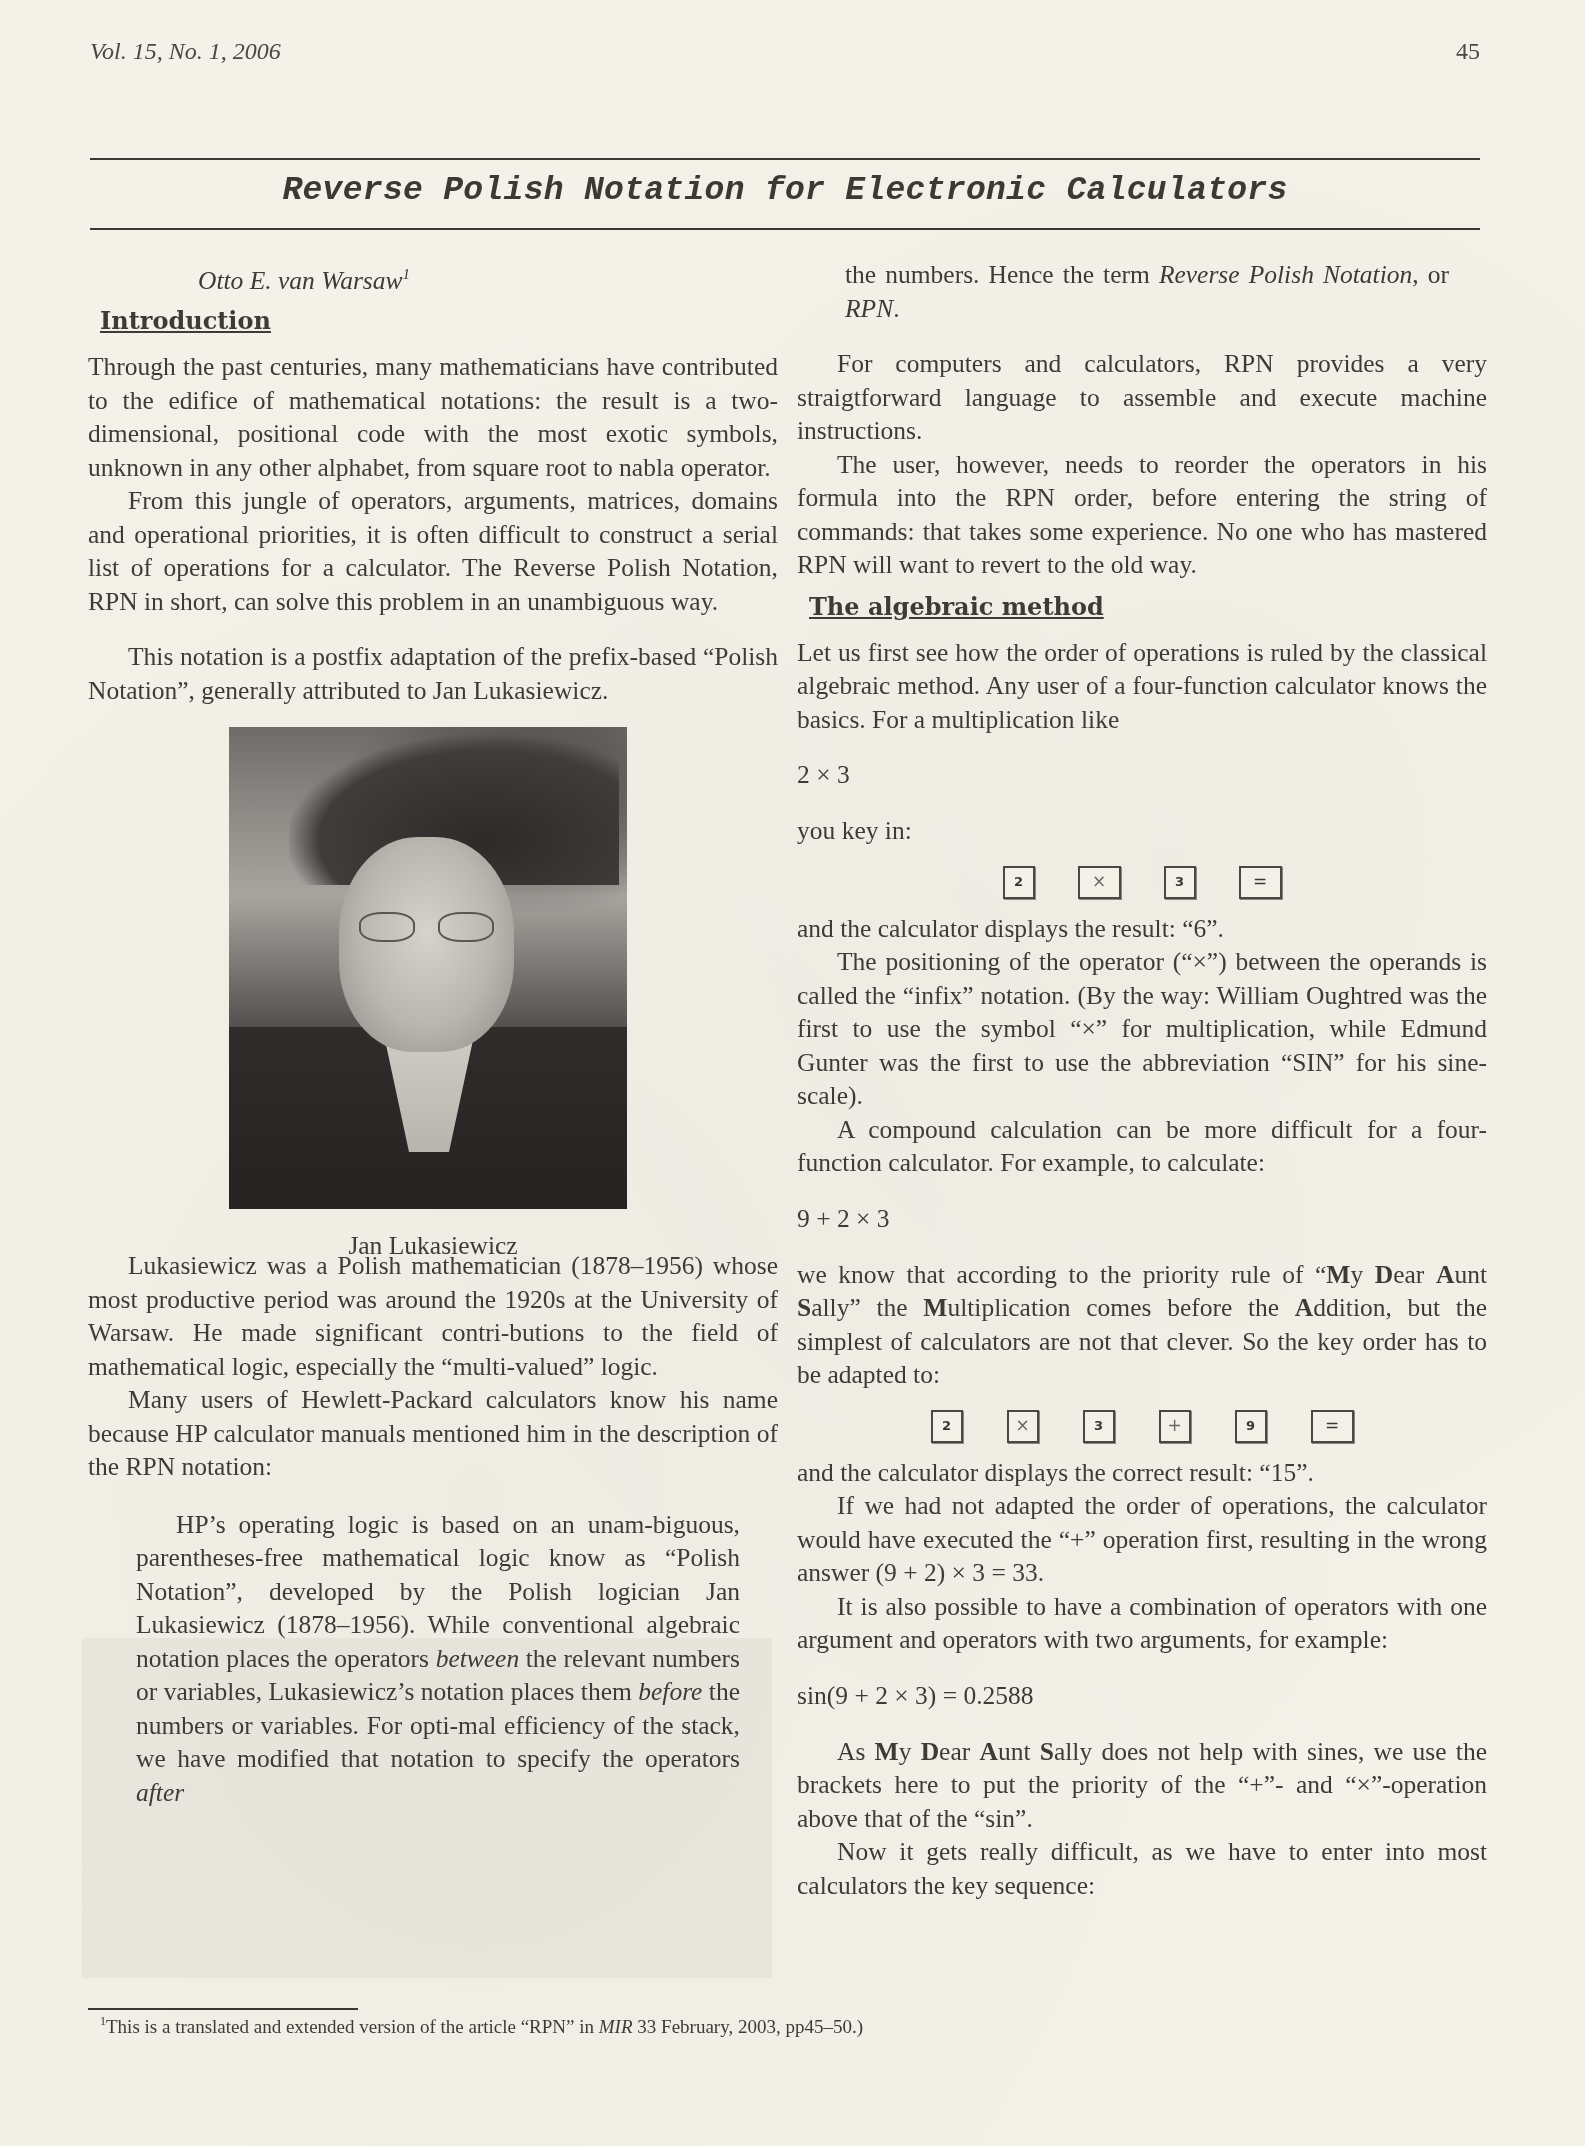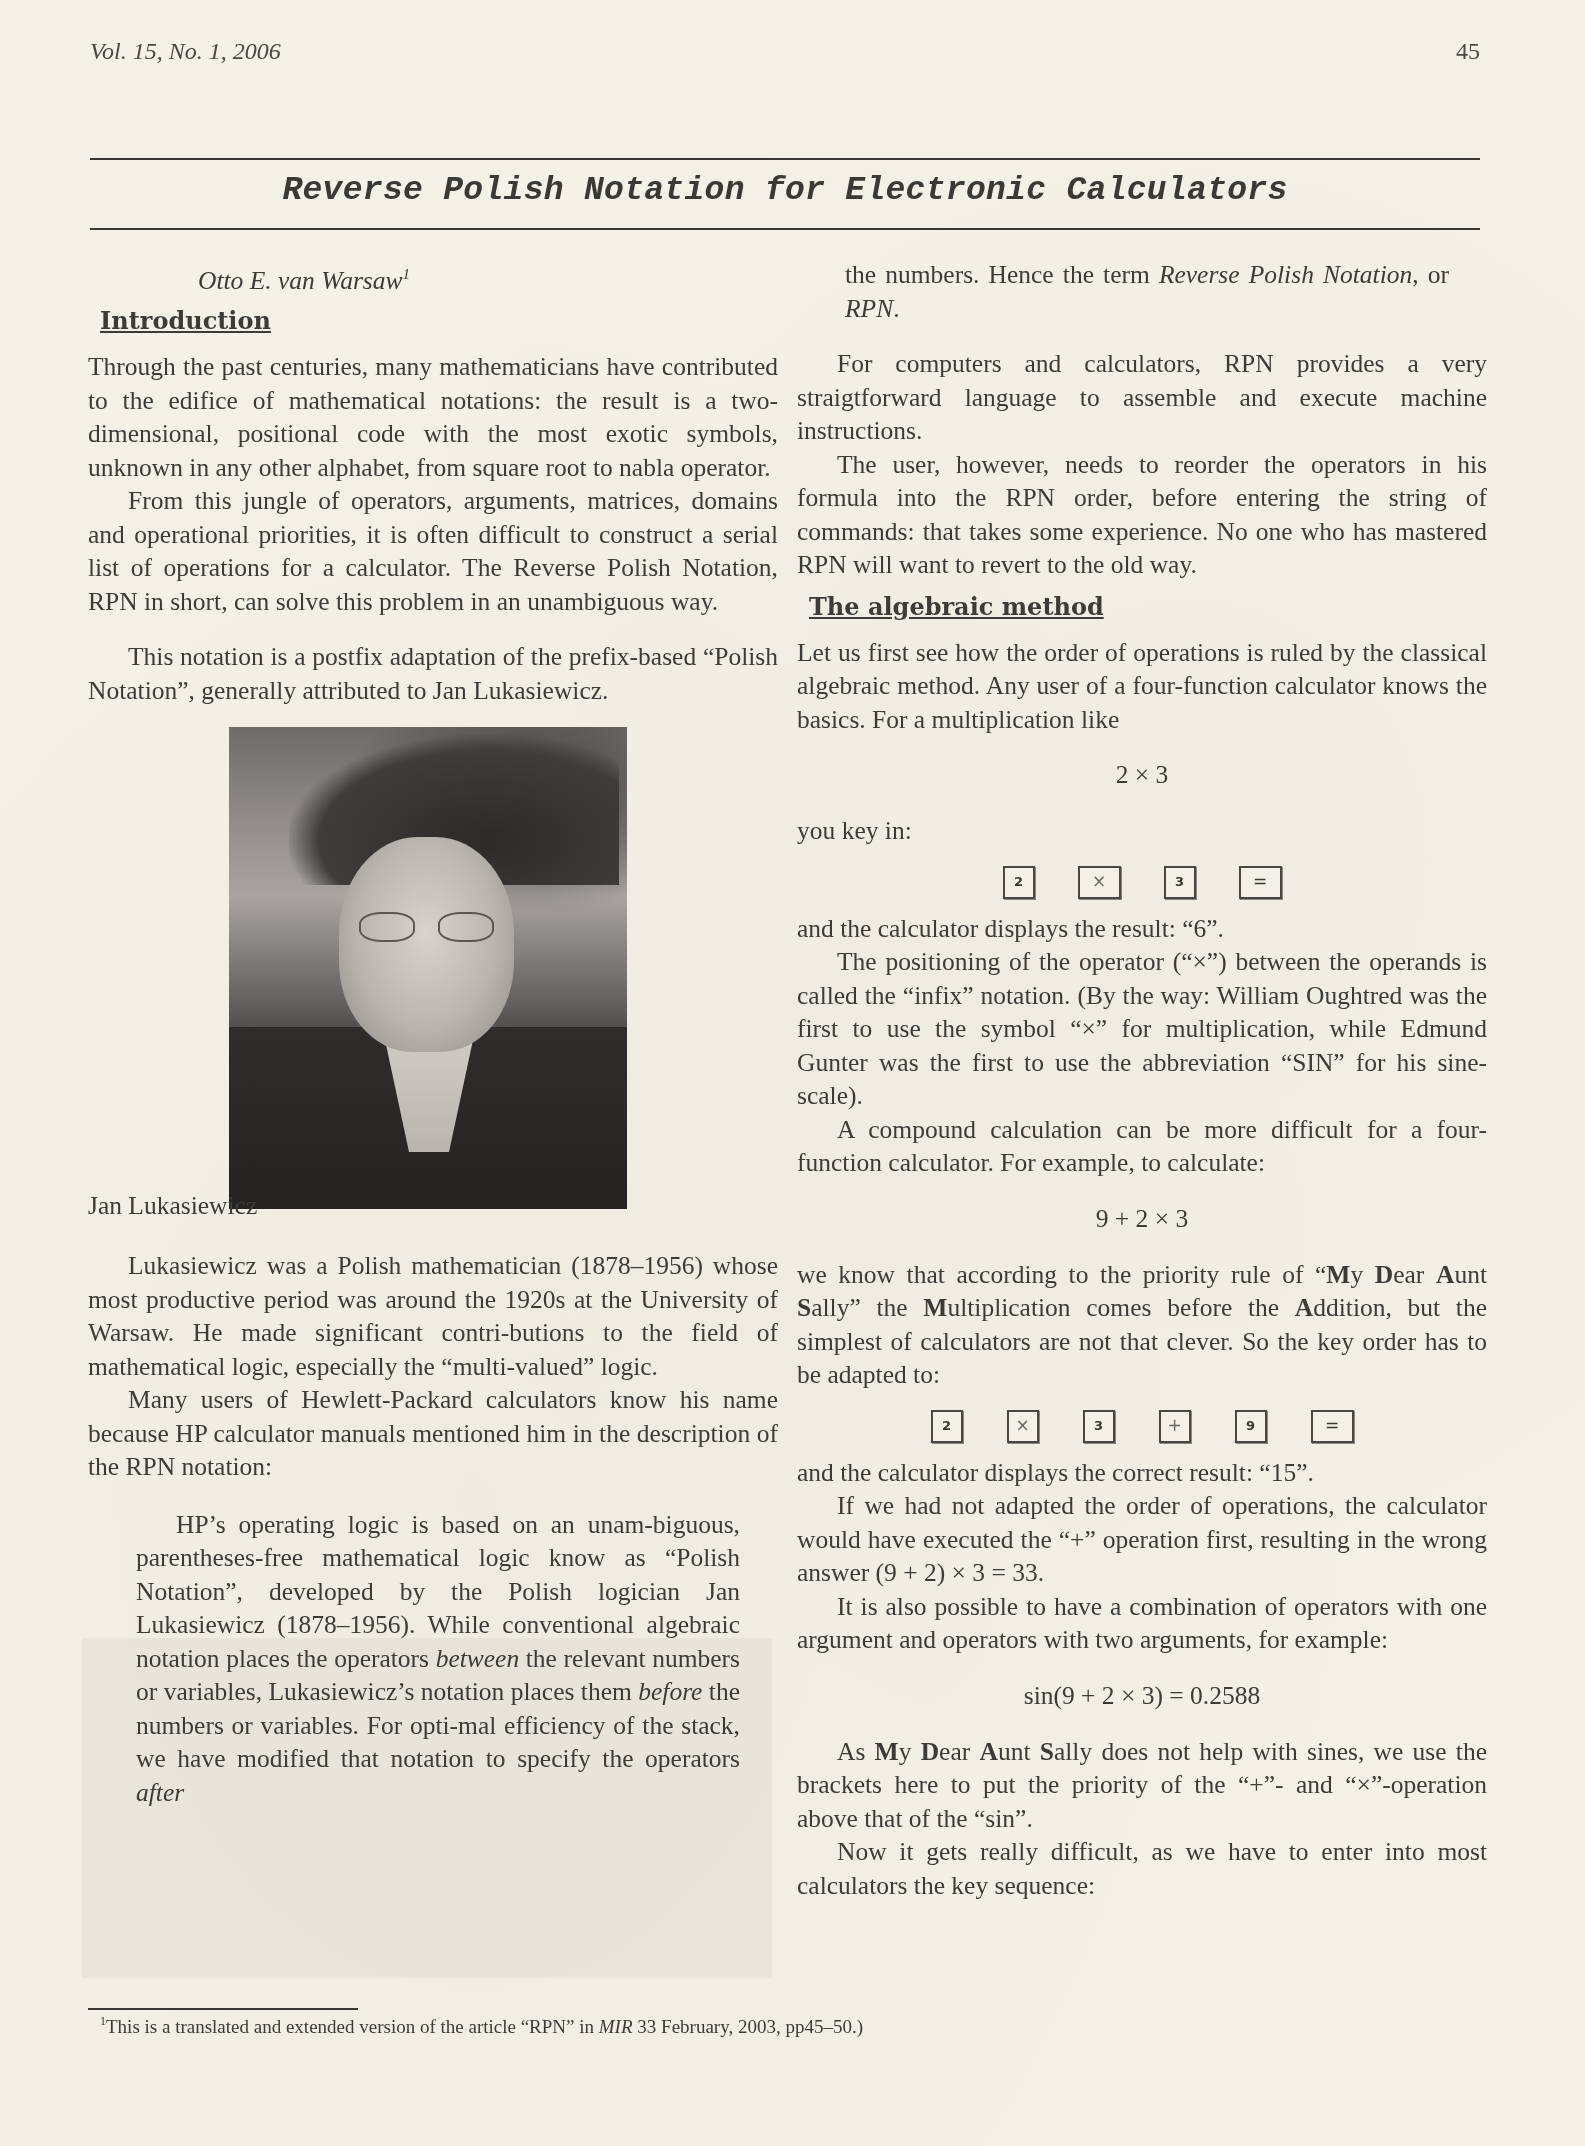--- a/index.html
+++ b/index.html
@@ -73,24 +73,24 @@
   .photo .glasses { position: absolute; left: 130px; top: 185px; width: 135px; height: 30px; }
   .photo .glasses span { position: absolute; top: 0; width: 52px; height: 26px;
     border: 2px solid #5a5753; border-radius: 40%; }
   .photo .glasses span:first-child { left: 0; }
   .photo .glasses span:last-child { right: 0; }
   .photo .coat { position: absolute; left: 0; top: 300px; width: 398px; height: 182px;
     background: linear-gradient(180deg, #2e2d2b, #242321); }
   .photo .collar { position: absolute; left: 150px; top: 285px; width: 100px; height: 140px;
     background: linear-gradient(180deg, #d3d0ca, #b8b5af);
     clip-path: polygon(0 0, 100% 0, 70% 100%, 30% 100%); }
-  .caption { position: absolute; left: 0; width: 690px; top: 462px; text-align: left; }
+  .caption { position: absolute; left: 0; width: 690px; top: 502px; text-align: center; }
   .quote { padding-left: 48px; padding-right: 38px; margin-top: 24px; }
   .quote p { text-indent: 40px; }
-  .display { text-align: center; margin: 22px 0; height: 34px; }
+  .display { margin: 22px 0; height: 34px; }
   .keys { display: flex; justify-content: center; gap: 43px; margin: 18px 0 6px 0; height: 40px; }
   .keys.six { gap: 44px; }
   .key {
     width: 32px; height: 33px; border: 2px solid #4a4845; box-sizing: border-box;
     display: flex; align-items: center; justify-content: center;
     font-family: "DejaVu Sans", sans-serif; font-size: 13px; font-weight: bold; color: #3a3835;
     background: #f3f0e7; box-shadow: 1px 1px 0 #8a8782;
   }
   .key.wide { width: 43px; }
   .key.op { font-weight: normal; font-size: 17px; color: #6a6865; }

